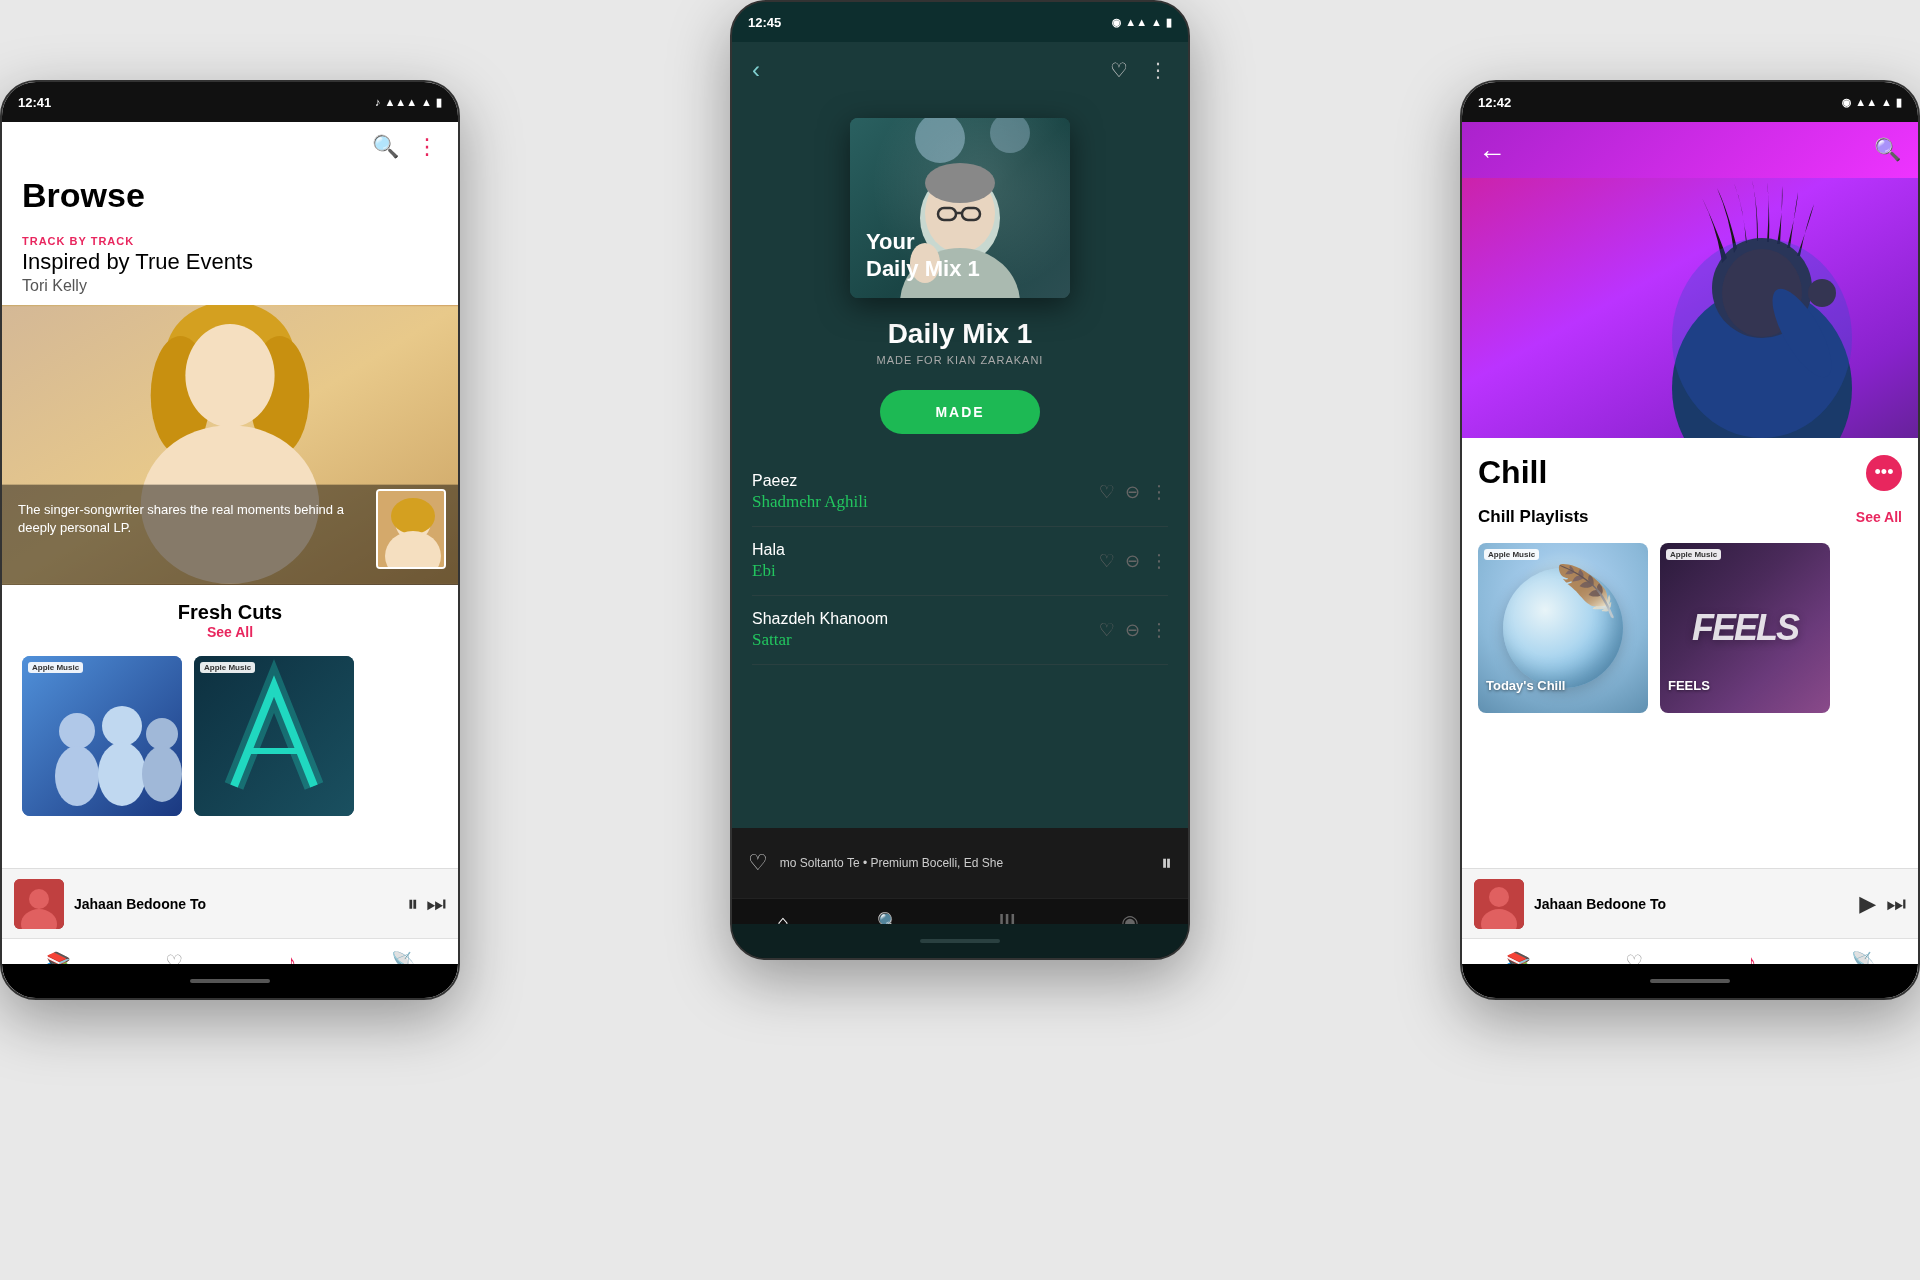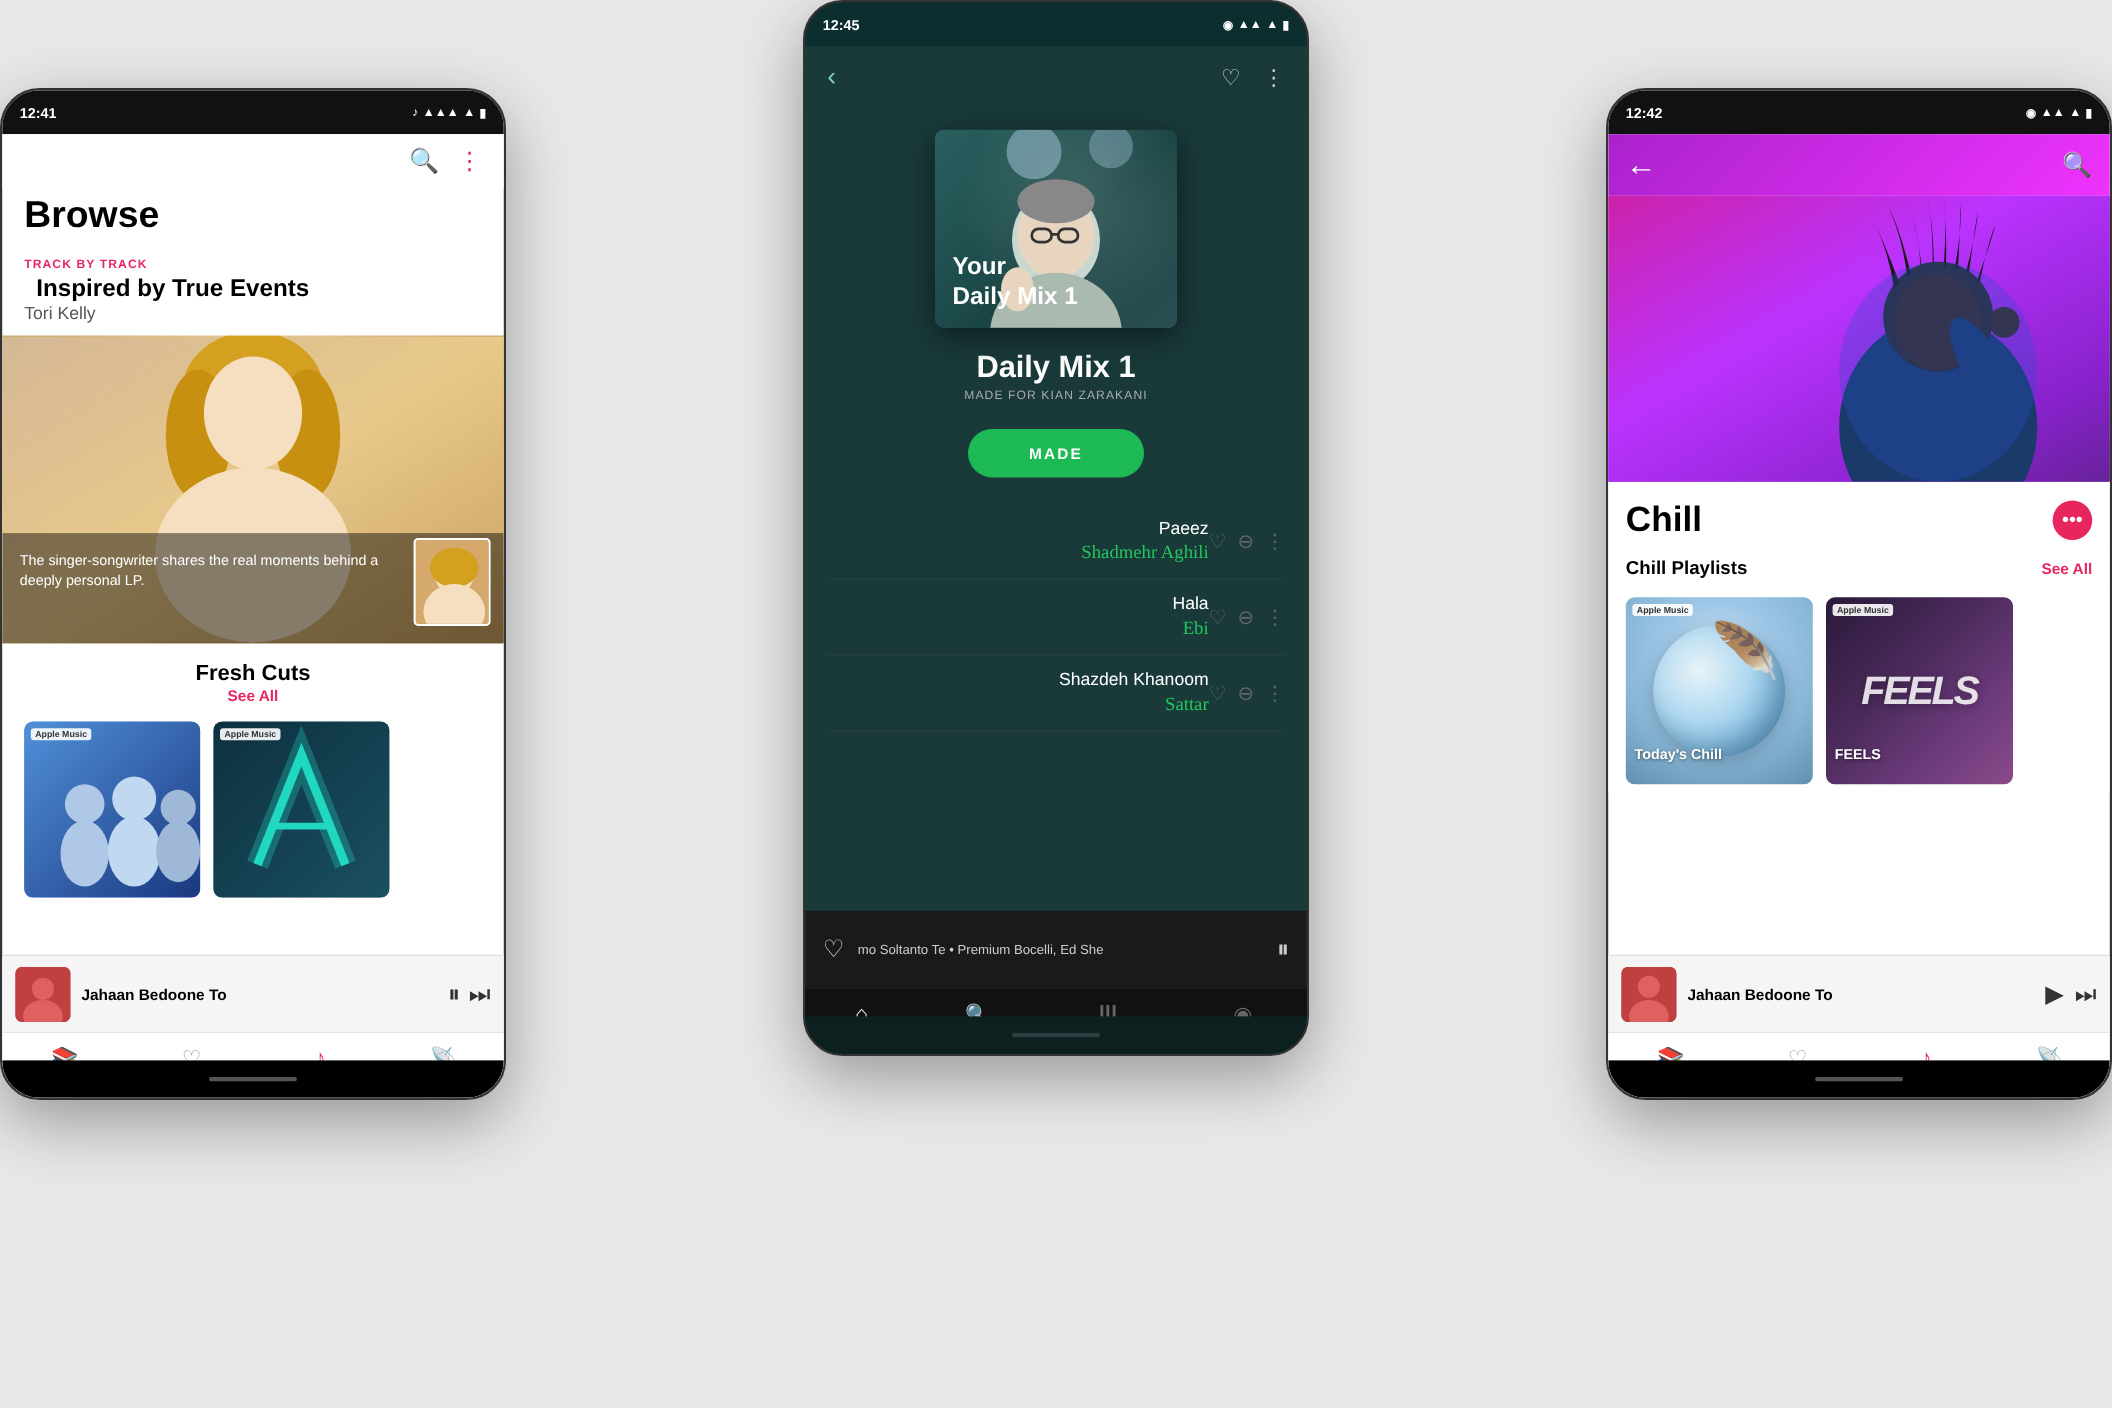--- a/index.html
+++ b/index.html
@@ -98,23 +98,23 @@
       font-size: 11px;
       font-weight: 700;
       color: #e8265e;
       text-transform: uppercase;
       letter-spacing: 1px;
       padding: 8px 20px 2px;
     }
 
     .track-title {
       font-size: 22px;
-      font-weight: 700;
+      font-weight: 400;
       color: #000;
-      padding: 0 31px;
+      padding: 0 20px;
     }
 
     .track-artist {
       font-size: 16px;
       color: #555;
       padding: 2px 20px 10px;
     }
 
     .hero-image-left {
       width: 100%;
@@ -371,21 +371,20 @@
       align-items: center;
       justify-content: center;
       color: #fff;
       font-size: 14px;
       font-weight: 700;
       letter-spacing: 2px;
     }
 
     .track-list {
       padding: 0 20px;
-      text-align: right;
     }
 
     .track-item {
       display: flex;
       align-items: center;
       padding: 14px 0;
       border-bottom: 1px solid #2a4040;
     }
 
     .track-info {

